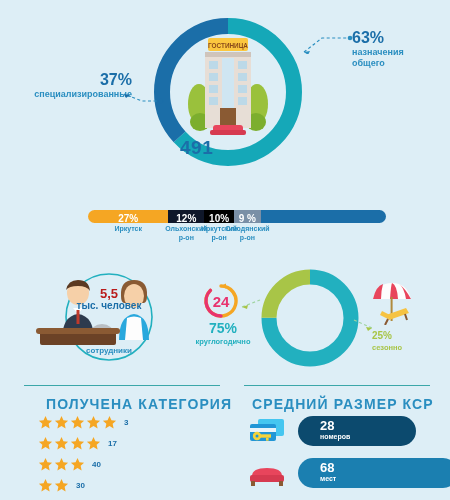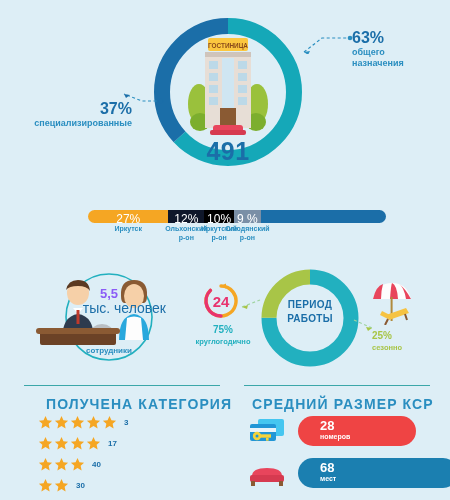--- a/index.html
+++ b/index.html
@@ -15,63 +15,63 @@
   
   #sec-donut { position: absolute; left: 0; top: 0; width: 450px; height: 192px; }
 
   .donut-wrap { position: absolute; left: 148px; top: 12px; width: 160px; height: 160px; }
   .donut-wrap svg { display: block; }
 
   .hotel { position: absolute; left: 186px; top: 30px; width: 84px; height: 108px; }
 
   .num491 {
     position: absolute; left: 180px; top: 137px; width: 96px;
-    text-align: center; font-size: 25px; font-weight: bold; color: #1b6ea8;
+    text-align: left; font-size: 19px; font-weight: bold; color: #1b6ea8;
     letter-spacing: .5px;
   }
 
   .callout { position: absolute; }
   .callout .pct { font-size: 16px; font-weight: bold; color: #1b6ea8; line-height: 1.05; }
   .callout .sub { font-size: 9px; font-weight: bold; color: #2a8ec0; line-height: 1.2; }
 
-  #callout-left  { left: 14px;  top: 101px;  width: 118px; text-align: right; }
+  #callout-left  { left: 14px;  top: 72px;  width: 118px; text-align: right; }
   #callout-right { left: 352px; top: 30px;  width: 94px;  text-align: left; }
 
   .dashline { position: absolute; pointer-events: none; }
 
   
   #sec-bar { position: absolute; left: 0; top: 196px; width: 450px; height: 60px; }
   .barrow { position: absolute; left: 88px; top: 14px; height: 13px; width: 298px;
             display: flex; border-radius: 7px; overflow: hidden; }
   .barseg { height: 17px; display: flex; align-items: center; justify-content: center;
-            font-size: 12px; font-weight: normal; color: #fff; }
+            font-size: 10px; font-weight: bold; color: #fff; }
   .barlabels { position: absolute; left: 88px; top: 29px; width: 298px; height: 30px; }
   .barlabel { position: absolute; font-size: 7px; font-weight: bold; color: #2a8ec0;
               text-align: center; line-height: 1.25; }
 
   
   #sec-mid { position: absolute; left: 0; top: 258px; width: 450px; height: 118px; }
 
   .staff-ring { position: absolute; left: 62px; top: 12px; width: 94px; height: 94px; }
   .staff-num { position: absolute; left: 62px; top: 28px; width: 94px; text-align: center;
-               font-size: 13px; font-weight: bold; color: #8b5cf6; }
-  .staff-unit { position: absolute; left: 52px; top: 42px; width: 114px; text-align: right;
-                font-size: 14px; font-weight: normal; color: #1b6ea8; }
+               font-size: 13px; font-weight: bold; color: #b91c1c; }
+  .staff-unit { position: absolute; left: 52px; top: 42px; width: 114px; text-align: center;
+                font-size: 10px; font-weight: bold; color: #1b6ea8; }
   .staff-cap { position: absolute; left: 62px; top: 88px; width: 94px; text-align: center;
                font-size: 8px; font-weight: bold; color: #2a8ec0; }
   .person { position: absolute; }
 
   .period-wrap { position: absolute; left: 258px; top: 8px; width: 104px; height: 104px; }
   .period-label { position: absolute; left: 258px; top: 40px; width: 104px; text-align: center;
                   font-size: 10px; font-weight: bold; color: #1b6ea8; line-height: 1.35;
                   letter-spacing: .3px; }
 
   .icon24 { position: absolute; left: 203px; top: 283px; width: 36px; height: 36px; }
   .t75 { position: absolute; left: 186px; top: 319px; width: 74px; text-align: center; }
-  .t75 .pct { font-size: 10px; font-weight: bold; color: #22b0bf; }
+  .t75 .pct { font-size: 14px; font-weight: bold; color: #22b0bf; }
   .t75 .sub { font-size: 7.5px; font-weight: bold; color: #22b0bf; }
 
   .umbrella { position: absolute; left: 368px; top: 281px; width: 48px; height: 44px; }
   .t25 { position: absolute; left: 372px; top: 325px; width: 64px; text-align: left; }
   .t25 .pct { font-size: 10px; font-weight: bold; color: #a8c547; }
   .t25 .sub { font-size: 7.5px; font-weight: bold; color: #a8c547; }
 
   
   #sec-bottom { position: absolute; left: 0; top: 380px; width: 450px; height: 120px; }
   .divider { position: absolute; top: 5px; height: 1px; background: #3ba7a9; }
@@ -151,22 +151,22 @@
     <div class="sub">специализированные</div>
   </div>
   <svg class="dashline" style="left:118px;top:88px;" width="46" height="16">
     <path d="M44 13 L24 13 L6 6" stroke="#2a8ec0" stroke-width="1.2" fill="none" stroke-dasharray="3,2.5"></path>
     <circle cx="43" cy="13" r="2.3" fill="#1b6ea8"></circle>
     <path d="M6 6 l6 1 l-4 3 z" fill="#1b6ea8"></path>
   </svg>
 
   <div class="callout" id="callout-right">
     <div class="pct">63%</div>
+    <div class="sub">назначения</div>
     <div class="sub">общего</div>
-    <div class="sub">назначения</div>
   </div>
   <svg class="dashline" style="left:300px;top:32px;" width="56" height="22">
     <path d="M4 20 L22 6 L48 6" stroke="#2a8ec0" stroke-width="1.2" fill="none" stroke-dasharray="3,2.5"></path>
     <circle cx="50" cy="6" r="2.3" fill="#2a8ec0"></circle>
     <path d="M4 20 l6 -1 l-2 4 z" fill="#2a8ec0"></path>
   </svg>
 </div>
 
 <div id="sec-bar">
   <div class="barrow" id="barrow">
@@ -224,24 +224,20 @@
 
   <div class="staff-num">5,5</div>
   <div class="staff-unit">тыс. человек</div>
   <div class="staff-cap">сотрудники</div>
 
   <div class="period-wrap">
     <svg width="104" height="104" viewBox="0 0 104 104">
       <circle cx="52" cy="52" r="41" fill="none" stroke="#22b0bf" stroke-width="15" stroke-dasharray="193.2 64.4" transform="rotate(-90 52 52)"></circle>
       <circle cx="52" cy="52" r="41" fill="none" stroke="#a8c547" stroke-width="15" stroke-dasharray="64.4 193.2" stroke-dashoffset="-193.2" transform="rotate(-90 52 52)"></circle>
     </svg>
-  </div>
-  <div class="period-label">
-    <div>ПЕРИОД</div>
-    <div>РАБОТЫ</div>
   </div>
 </div>
 
 <svg class="icon24" viewBox="0 0 36 36">
   <path d="M18 3 a15 15 0 1 1 -10.6 4.4" stroke="#f5a623" stroke-width="3.4" fill="none" stroke-linecap="round"></path>
   <path d="M7.4 7.4 a15 15 0 0 0 10.6 25.6" stroke="#e8336e" stroke-width="3.4" fill="none" stroke-linecap="round"></path>
   <path d="M18 3 l5 -2.5 l0 5 z" fill="#f5a623"></path>
   <text x="18" y="24" font-family="Liberation Sans, sans-serif" font-size="15" font-weight="bold" fill="#e8336e" text-anchor="middle">24</text>
 </svg>
 <div class="t75">
@@ -339,21 +335,21 @@
       <div class="ksr-row" style="top: 36px;">
         <svg class="ksr-ico" viewBox="0 0 38 28">
           <rect x="10" y="1" width="26" height="17" rx="2" fill="#45c6f0"></rect>
           <rect x="2" y="6" width="26" height="17" rx="2" fill="#2196d6"></rect>
           <rect x="2" y="10" width="26" height="4" fill="#e8f4fb"></rect>
           <circle cx="9" cy="18" r="4.2" fill="#f5d33a"></circle>
           <rect x="11" y="16.3" width="12" height="3.4" fill="#f5d33a"></rect>
           <rect x="18" y="19.7" width="2.6" height="3" fill="#f5d33a"></rect>
           <circle cx="9" cy="18" r="1.5" fill="#2196d6"></circle>
         </svg>
-        <div class="pill" style="width:118px;background:#ef4444">
+        <div class="pill" style="width:118px;background:#0c4a6e">
           <div class="v">28</div>
           <div class="u">номеров</div>
         </div>
       </div>
       <div class="ksr-row" style="top: 78px;">
         <svg class="ksr-ico" viewBox="0 0 38 28">
           <path d="M4 16 q0 -8 15 -8 q15 0 15 8 z" fill="#e8455c"></path>
           <rect x="2" y="15" width="34" height="7" rx="2" fill="#d63a50"></rect>
           <rect x="3" y="21" width="4" height="5" fill="#8a5a33"></rect>
           <rect x="31" y="21" width="4" height="5" fill="#8a5a33"></rect>

